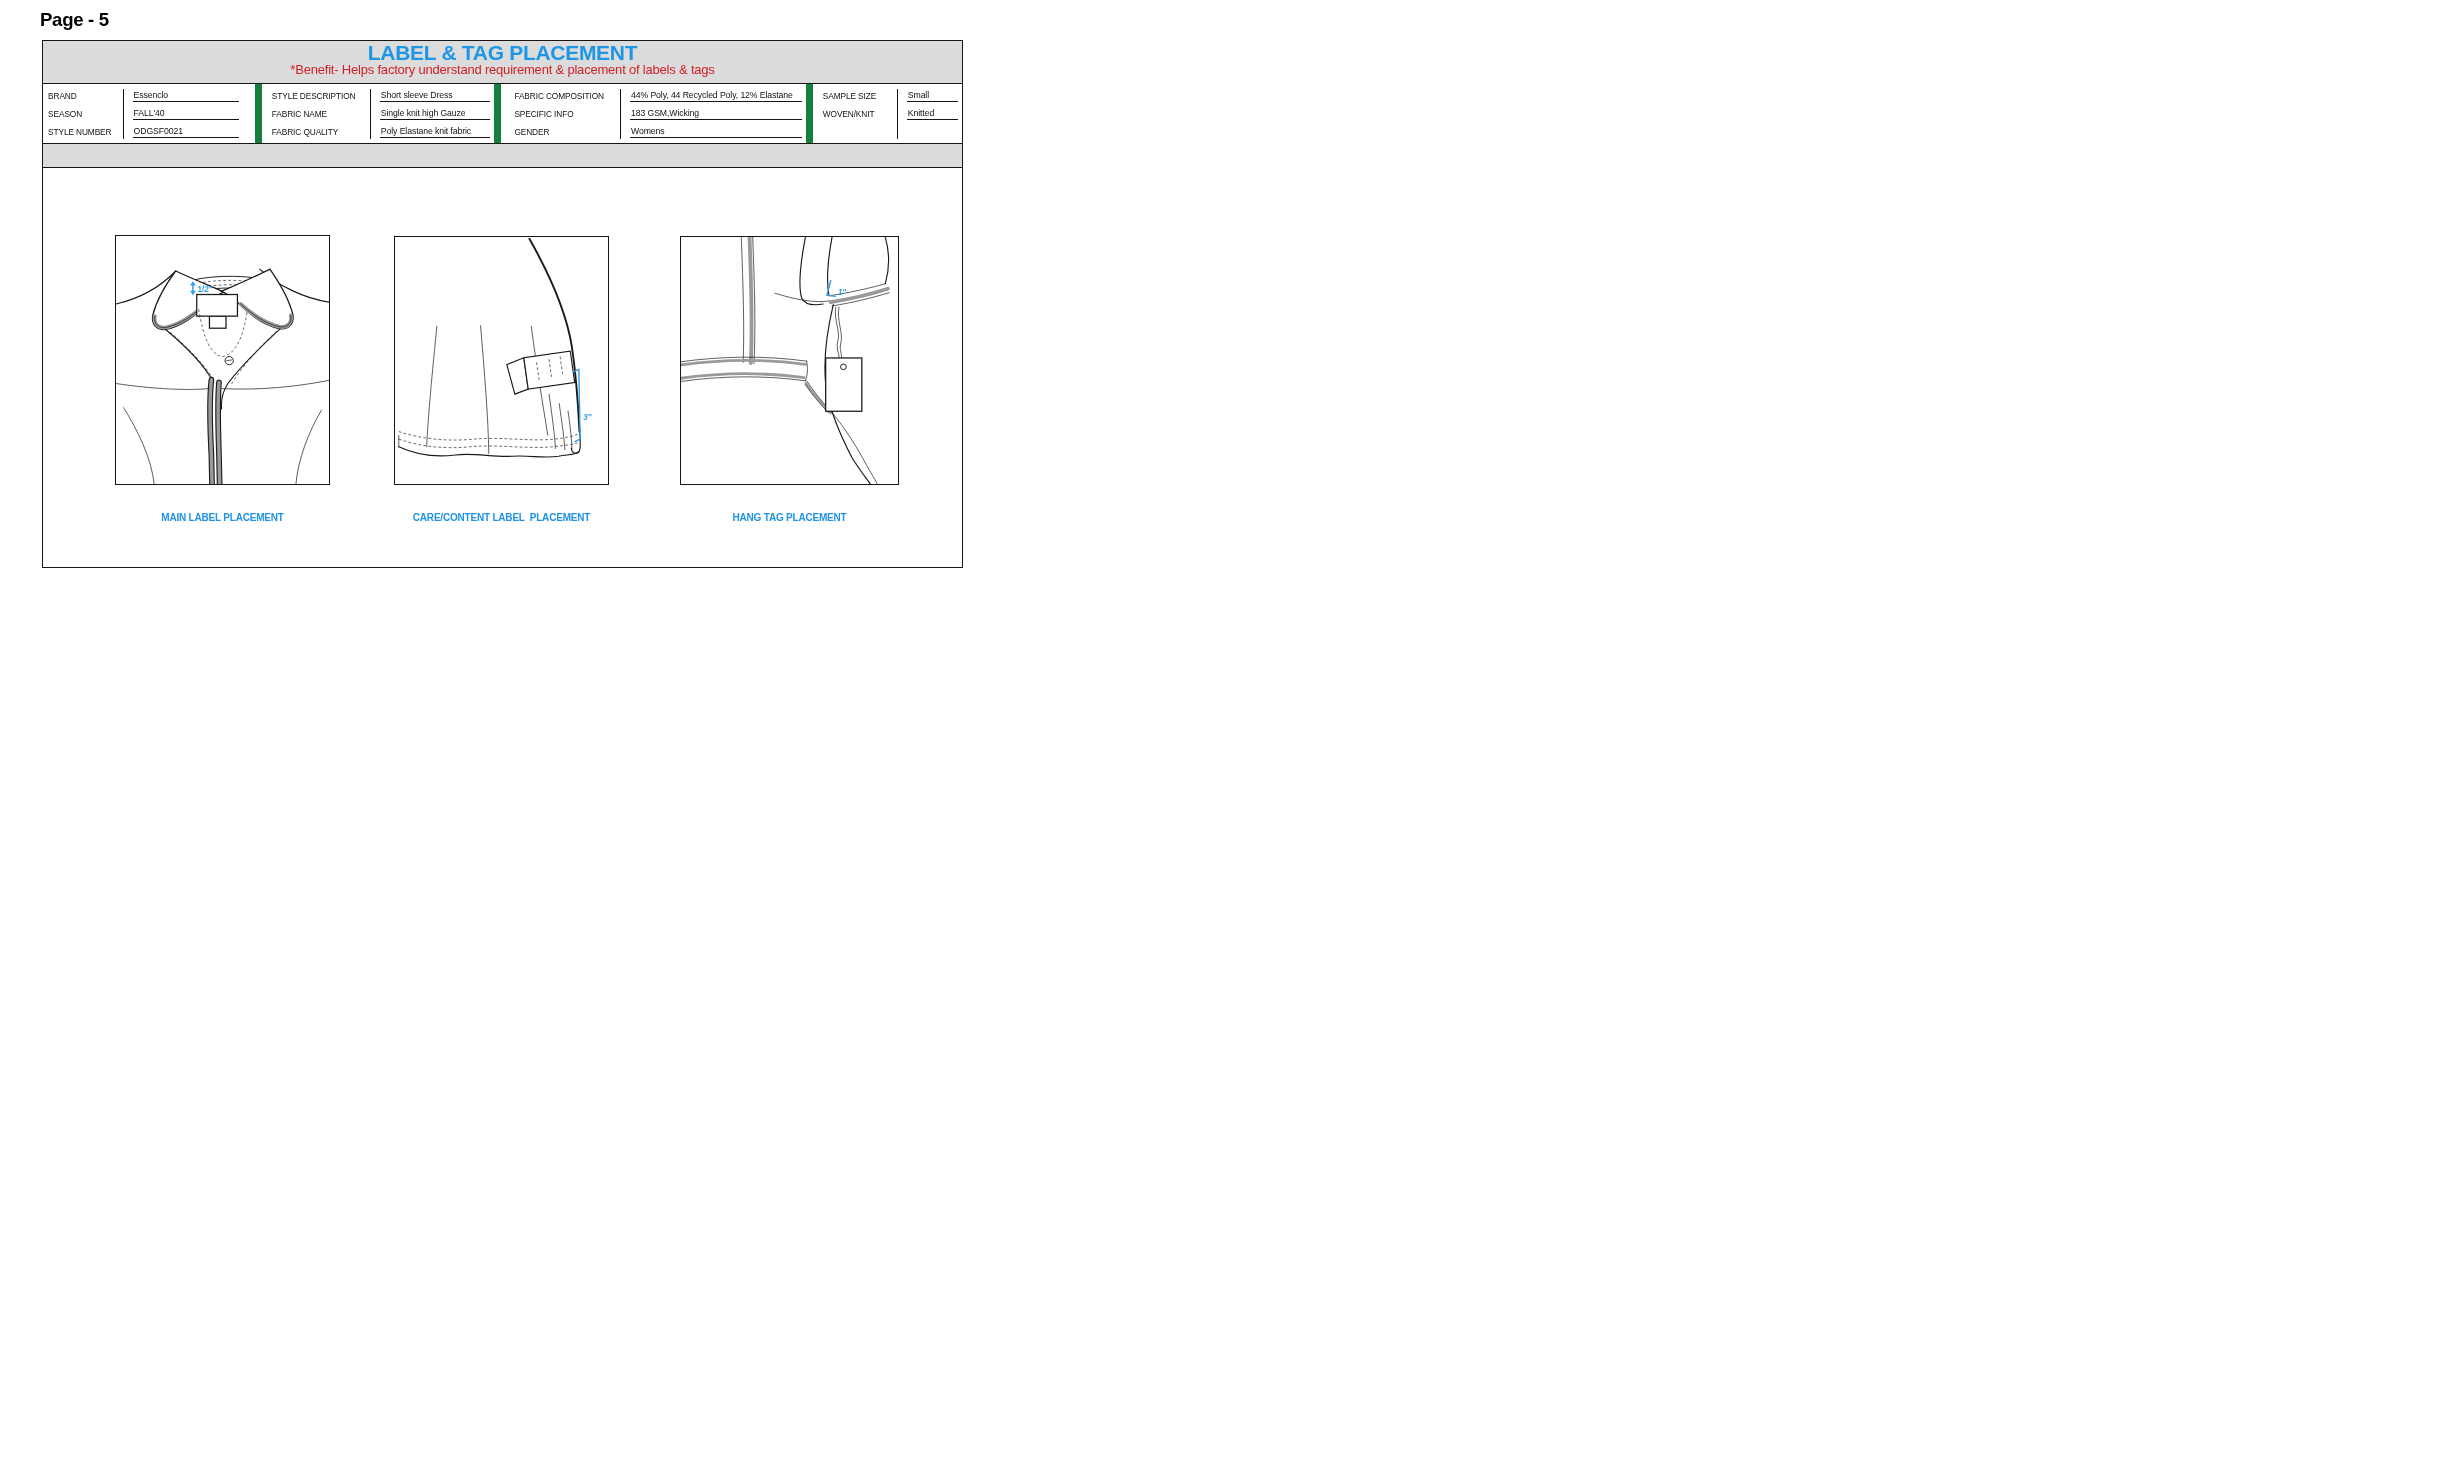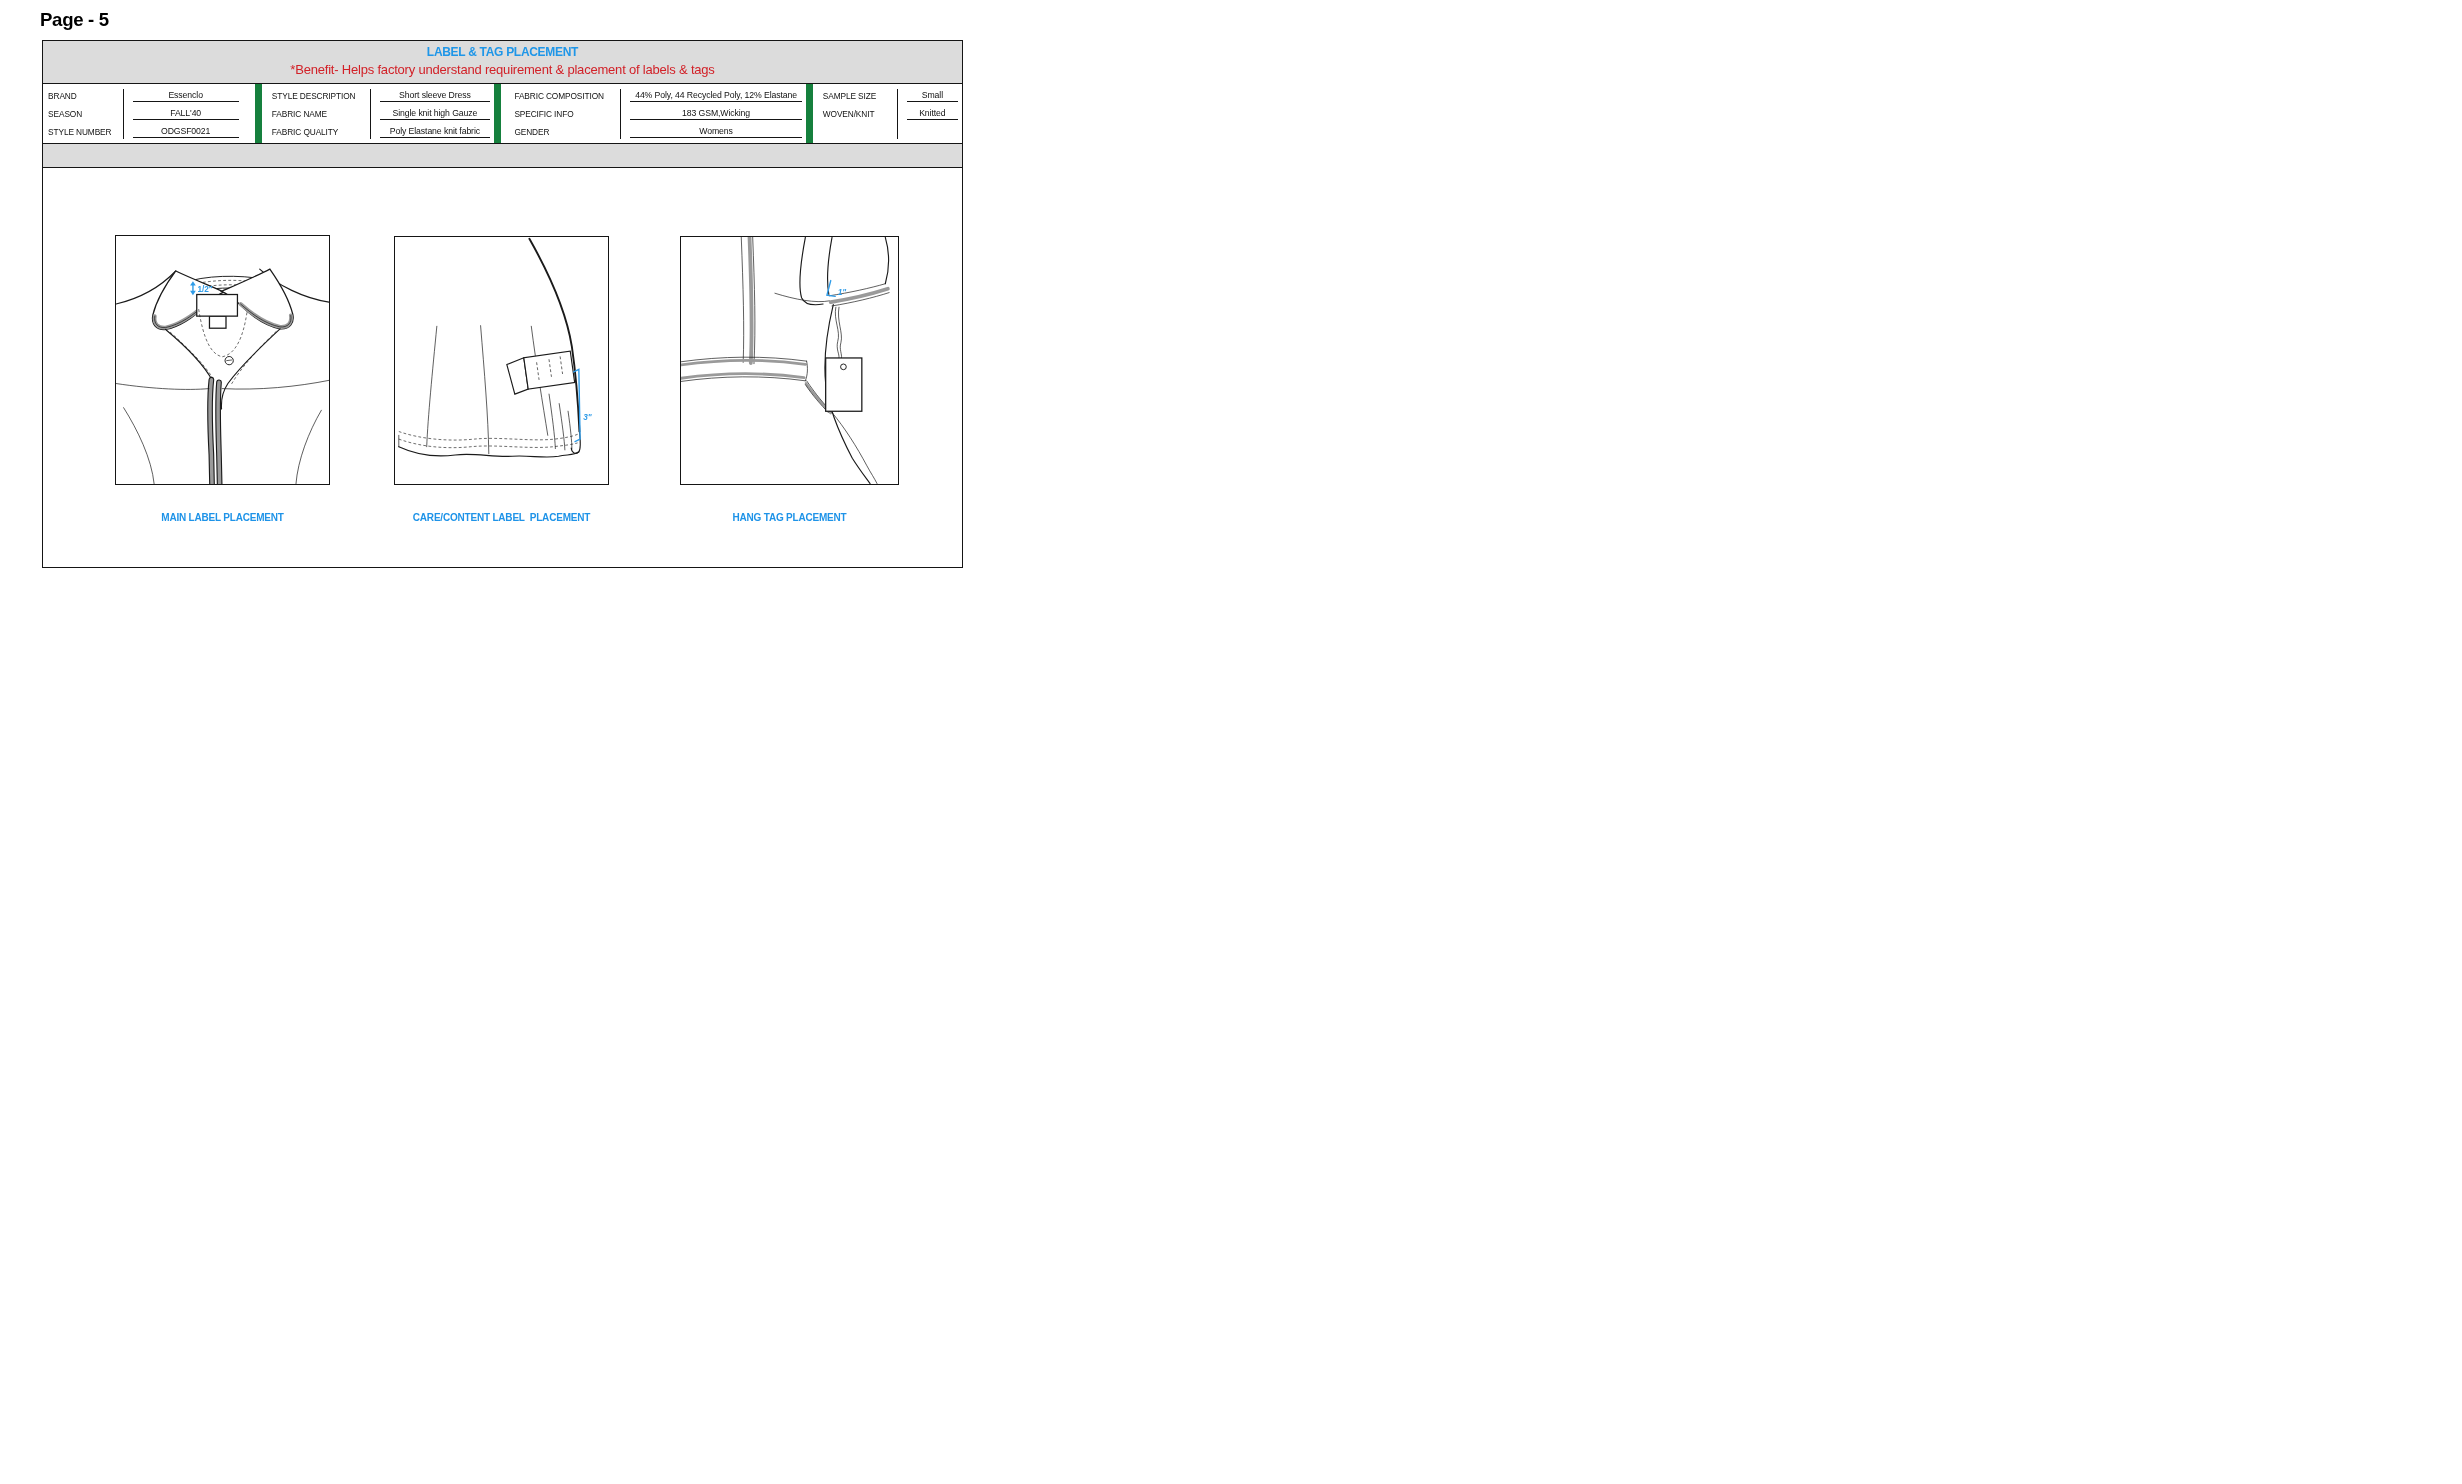--- a/index.html
+++ b/index.html
@@ -4,38 +4,38 @@
 <style>
   html,body{margin:0;padding:0;background:#ffffff;}
   body{width:1005px;height:606px;position:relative;font-family:"Liberation Sans",sans-serif;color:#111;overflow:hidden;}
 
   .page-title{position:absolute;left:40px;top:9px;font-size:18.6px;font-weight:bold;letter-spacing:-0.3px;color:#000;}
 
   .sheet{position:absolute;left:42px;top:40px;width:921px;border:1.3px solid #151515;box-sizing:border-box;background:#fff;}
 
   
   .header-band{height:42px;background:#dcdcdc;border-bottom:1.3px solid #151515;text-align:center;overflow:hidden;}
-  .band-title{font-size:12px;font-weight:bold;letter-spacing:-0.3px;color:#1e96e8;margin-top:1.9px;line-height:19px;}
+  .band-title{font-size:21px;font-weight:bold;letter-spacing:-0.3px;color:#1e96e8;margin-top:1.9px;line-height:19px;}
   .band-subtitle{font-size:13px;font-weight:normal;letter-spacing:-0.2px;color:#d22128;line-height:16.7px;}
 
   
   .info-row{display:flex;height:59px;border-bottom:1.3px solid #151515;box-sizing:content-box;}
   .sec{display:flex;box-sizing:border-box;}
   .sec + .sec{border-left:7px solid #15803d;}
   .sec-a{width:213px;} .sec-b{width:240px;} .sec-c{width:312px;} .sec-d{flex:1;}
   .sec-labels{display:flex;flex-direction:column;padding:3.2px 1.3px 1.9px 5.1px;box-sizing:border-box;}
   .sec-b .sec-labels{padding-left:9.6px;width:108px;}
   .sec-a .sec-labels{width:80px;}
   .sec-c .sec-labels{padding-left:13px;width:119px;}
   .sec-d .sec-labels{padding-left:9.6px;width:84px;text-align:right;}
   .sec-divider{border-left:0.8px solid #151515;margin:4.5px 0;}
   .sec-values{flex:1;display:flex;flex-direction:column;padding:3.2px 3.8px 1.9px 9px;box-sizing:border-box;}
   .row{height:18px;display:flex;align-items:center;}
   .lbl{font-size:8.3px;letter-spacing:-0.1px;white-space:nowrap;}
-  .val span{display:block;border-bottom:1px solid #151515;font-size:8.7px;letter-spacing:-0.1px;padding:0 1.3px 1.3px 0.6px;white-space:nowrap;box-sizing:border-box;text-align:center;}
+  .val span{display:block;border-bottom:1px solid #151515;font-size:8.7px;letter-spacing:-0.1px;padding:0 1.3px 1.3px 0.6px;white-space:nowrap;box-sizing:border-box;}
   .w-a span{width:106px;} .w-b span{width:110px;} .w-c span{width:172px;} .w-d span{width:51px;}
 
   
   .gray-strip{height:23px;background:#dcdcdc;border-bottom:1.9px solid #151515;}
 
   
   .content-box{position:relative;height:399px;background:#fff;}
   .panel{position:absolute;border:1.3px solid #151515;background:#fff;box-sizing:border-box;}
   .panel-1{left:72px;top:67px;width:215px;height:250px;}
   .panel-2{left:351px;top:68px;width:215px;height:249px;}

